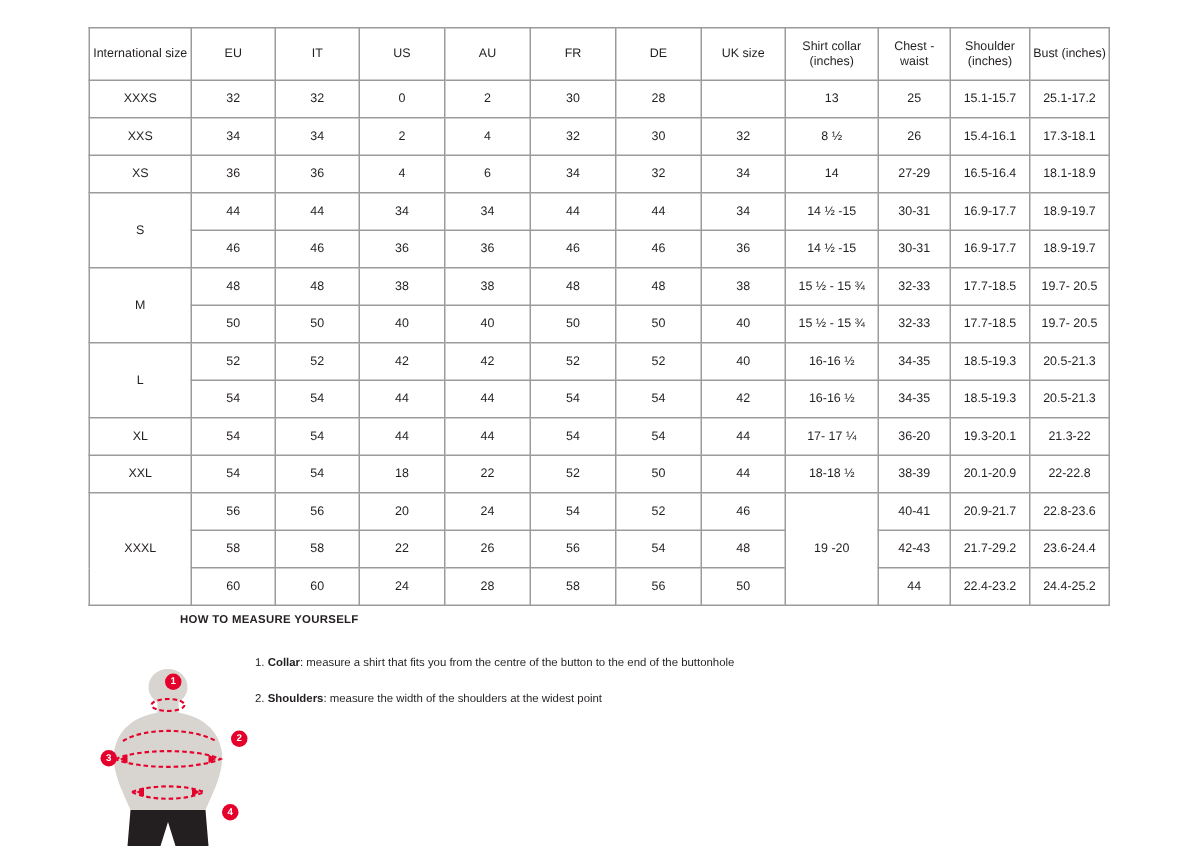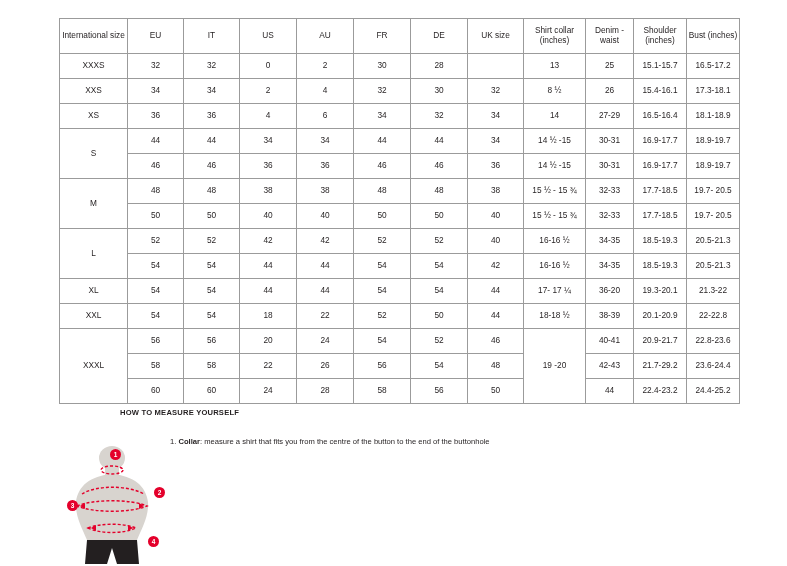--- a/index.html
+++ b/index.html
@@ -128,40 +128,40 @@
       <tr>
         <th>International size</th>
         <th>EU</th>
         <th>IT</th>
         <th>US</th>
         <th>AU</th>
         <th>FR</th>
         <th>DE</th>
         <th>UK size</th>
         <th>Shirt collar (inches)</th>
-        <th>Denim - waist</th>
+        <th>Chest - waist</th>
         <th>Shoulder (inches)</th>
         <th>Bust (inches)</th>
       </tr>
     </thead>
     <tbody>
 
       <tr>
         <td>XXXS</td>
         <td>32</td>
         <td>32</td>
         <td>0</td>
         <td>2</td>
         <td>30</td>
         <td>28</td>
         <td></td>
         <td>13</td>
         <td>25</td>
         <td>15.1-15.7</td>
-        <td>16.5-17.2</td>
+        <td>25.1-17.2</td>
       </tr>
 
       <tr>
         <td>XXS</td>
         <td>34</td>
         <td>34</td>
         <td>2</td>
         <td>4</td>
         <td>32</td>
         <td>30</td>
@@ -340,20 +340,23 @@
         <td>24.4-25.2</td>
       </tr>
     </tbody>
   </table>
 
   <div class="howto-title">HOW TO MEASURE YOURSELF</div>
 
   <div class="howto-list">
     <div class="item">
       <span>1</span><span>. </span><b>Collar</b><span>: measure a shirt that fits you from the centre of the button to the end of the buttonhole</span>
+    </div>
+    <div class="item">
+      <span>2</span><span>. </span><b>Shoulders</b><span>: measure the width of the shoulders at the widest point</span>
     </div>
   </div>
 
   <div class="figure">
     <svg class="fig-svg" width="110" height="122" viewBox="0 0 110 122" xmlns="http://www.w3.org/2000/svg">
 
       <ellipse cx="52" cy="14" rx="13" ry="12" fill="#d8d4cf"></ellipse>
       <rect x="45" y="22" width="14" height="10" fill="#d8d4cf"></rect>
 
       <path d="M52 30 C 30 32, 18 42, 16 58 C 15 72, 22 84, 27 96 L 77 96 C 82 84, 89 72, 88 58 C 86 42, 74 32, 52 30 Z" fill="#d8d4cf"></path>

